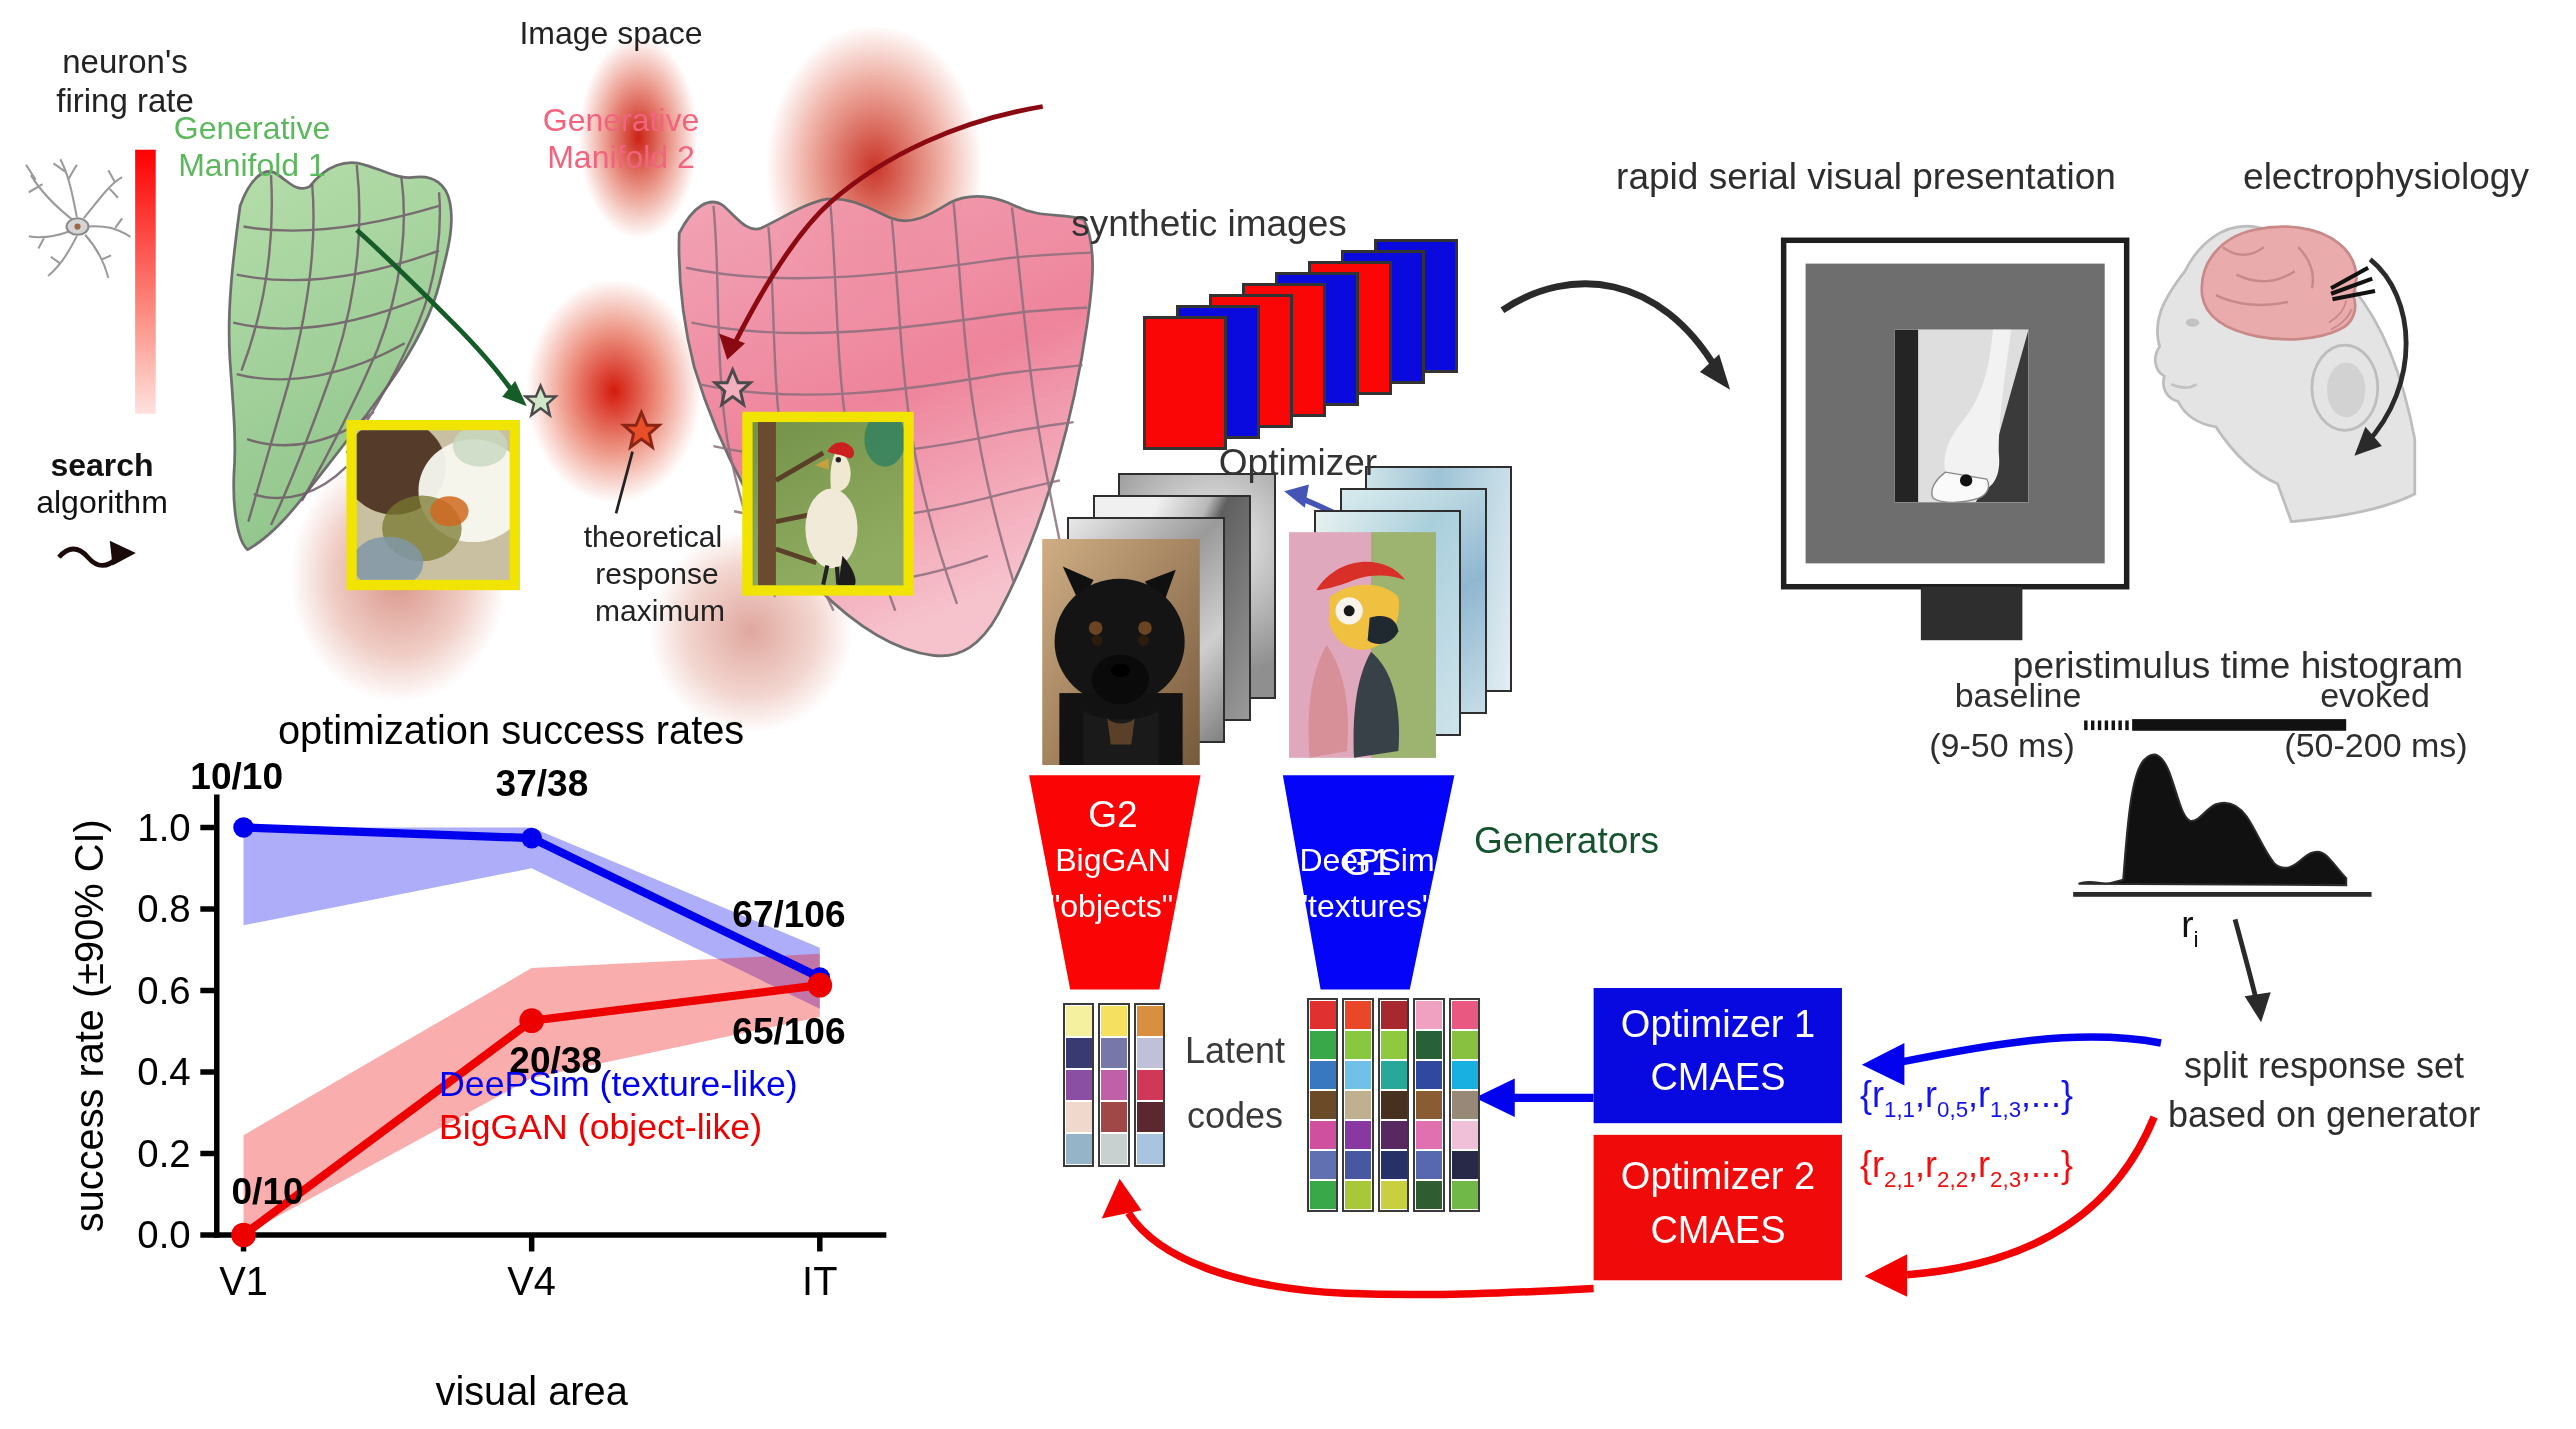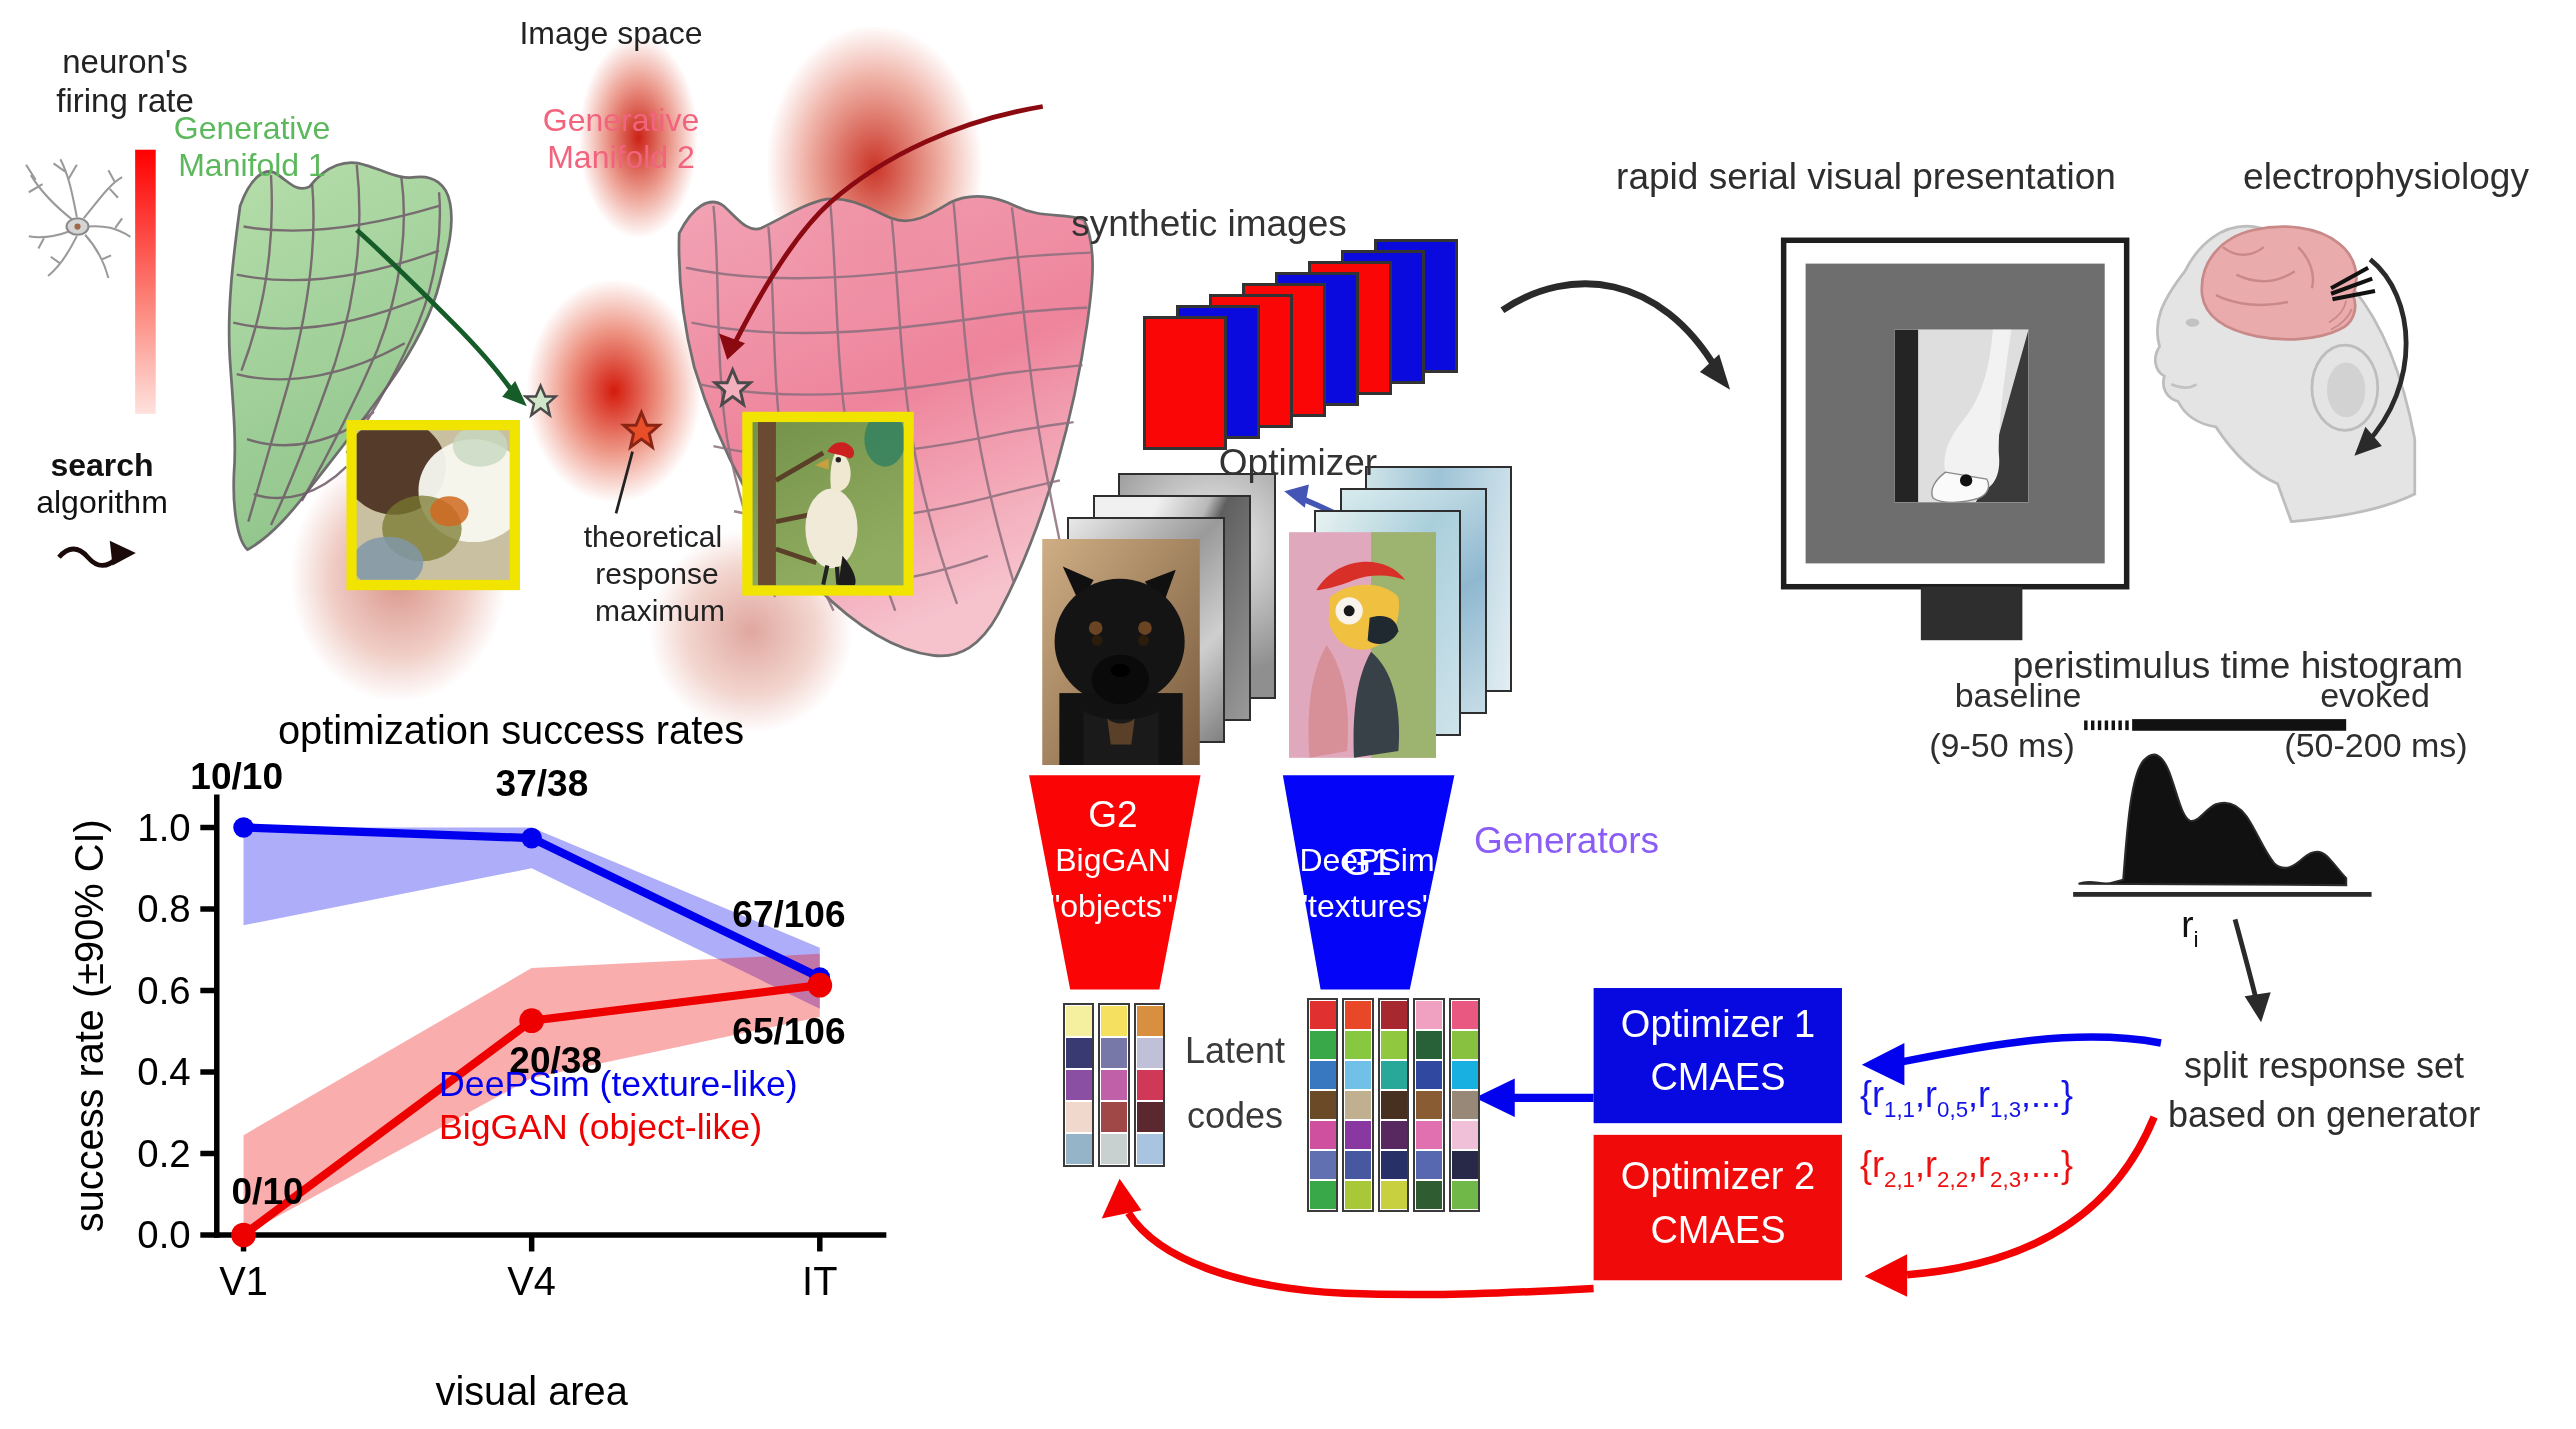--- a/index.html
+++ b/index.html
@@ -446,21 +446,21 @@
 
   <div class="txt ctr" style="left:102px;top:447px;font-size:32px;color:#111;font-weight:bold;">search</div>
   <div class="txt ctr" style="left:102px;top:484px;font-size:32px;color:#111;">algorithm</div>
 
   <div class="txt ctr" style="left:653px;top:520px;font-size:30px;">theoretical</div>
   <div class="txt ctr" style="left:657px;top:557px;font-size:30px;">response</div>
   <div class="txt ctr" style="left:660px;top:594px;font-size:30px;">maximum</div>
 
   <div class="txt ctr" style="left:1209px;top:203px;font-size:37px;color:#333;">synthetic images</div>
   <div class="txt ctr" style="left:1298px;top:442px;font-size:37px;color:#333;">Optimizer</div>
-  <div class="txt" style="left:1474px;top:820px;font-size:37px;color:#8b5cf6;">Generators</div>
+  <div class="txt" style="left:1474px;top:820px;font-size:37px;color:#14532d;">Generators</div>
 
   <div class="txt ctr w" style="left:1113px;top:794px;font-size:37px;">G2</div>
   <div class="txt ctr w" style="left:1113px;top:842px;font-size:32px;">BigGAN</div>
   <div class="txt ctr w" style="left:1111px;top:888px;font-size:32px;">"objects"</div>
   <div class="txt ctr w" style="left:1367px;top:794px;font-size:37px;margin-top:48px;">G1</div>
   <div class="txt ctr w" style="left:1367px;top:842px;font-size:32px;">DeePSim</div>
   <div class="txt ctr w" style="left:1365px;top:888px;font-size:32px;">"textures"</div>
 
   <div class="txt ctr" style="left:1235px;top:1030px;font-size:36px;color:#3a3a3a;">Latent</div>
   <div class="txt ctr" style="left:1235px;top:1095px;font-size:36px;color:#3a3a3a;">codes</div>

